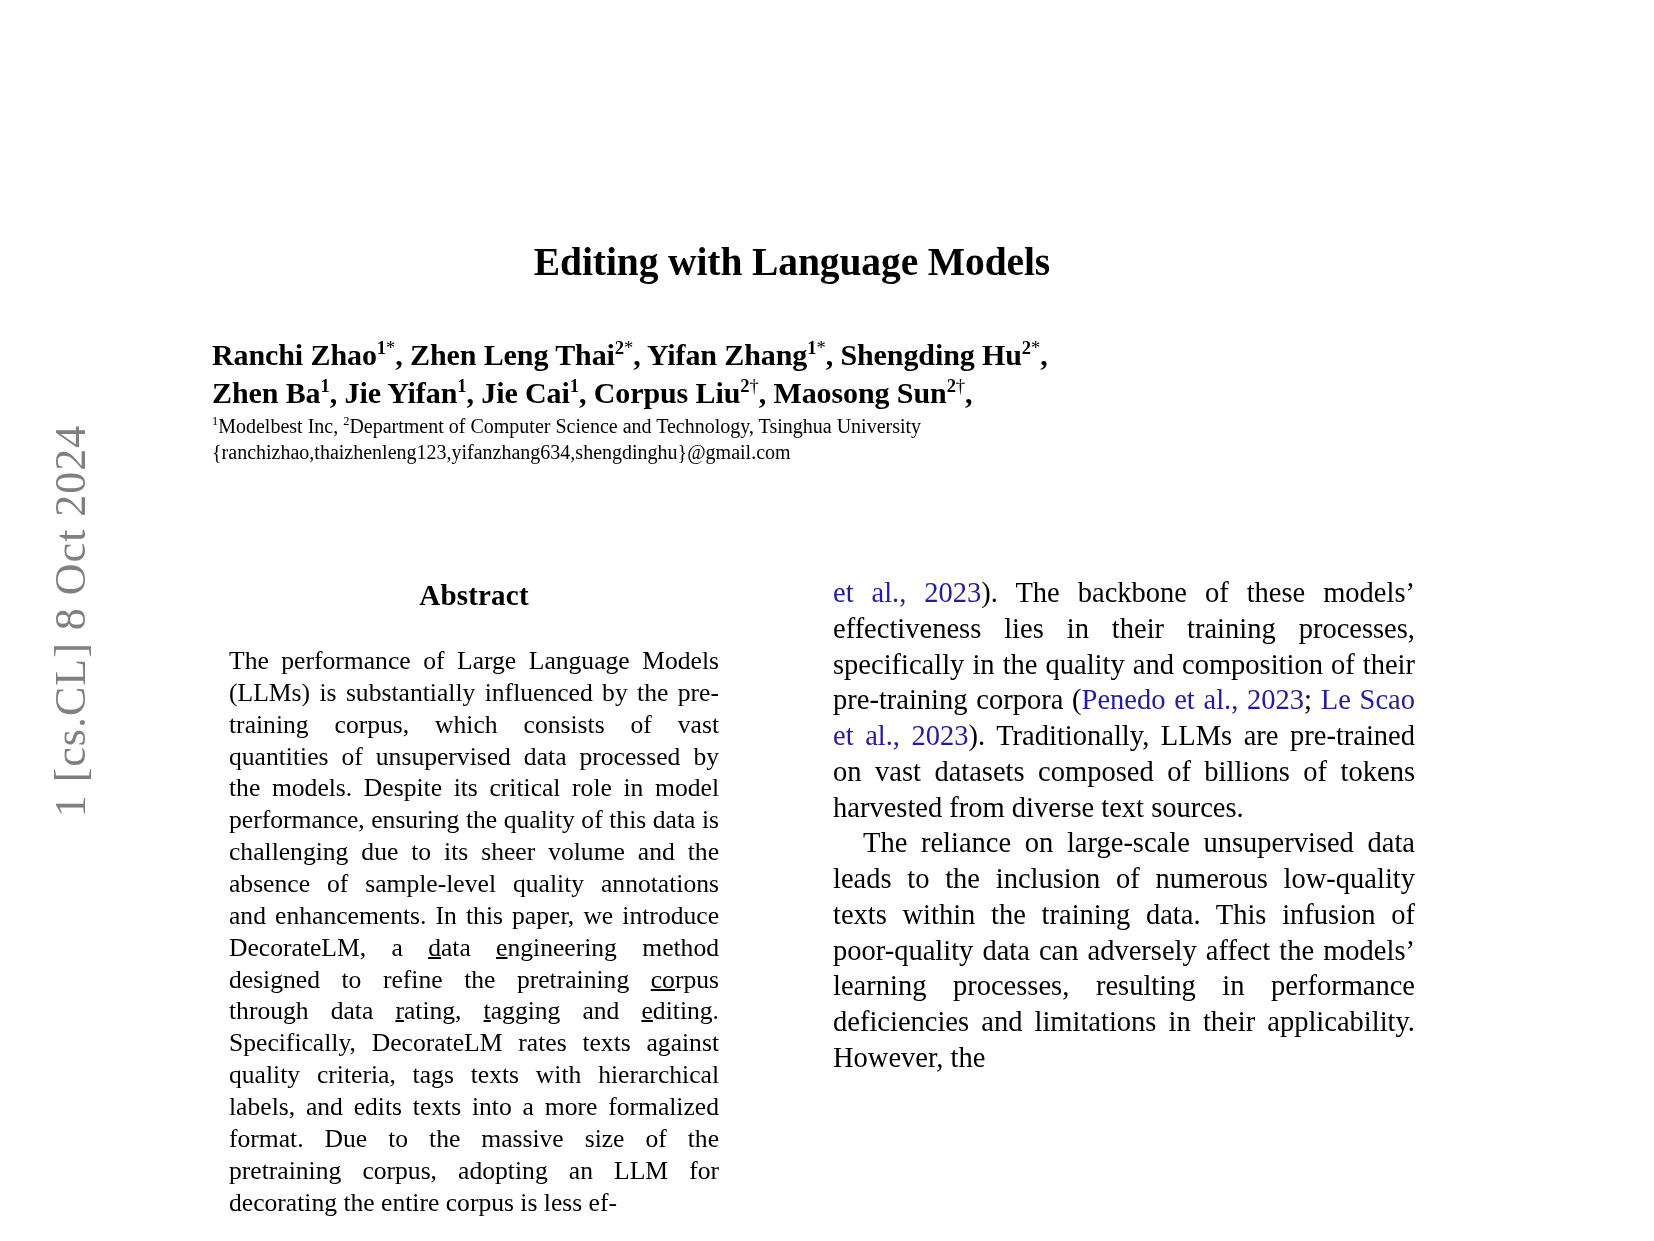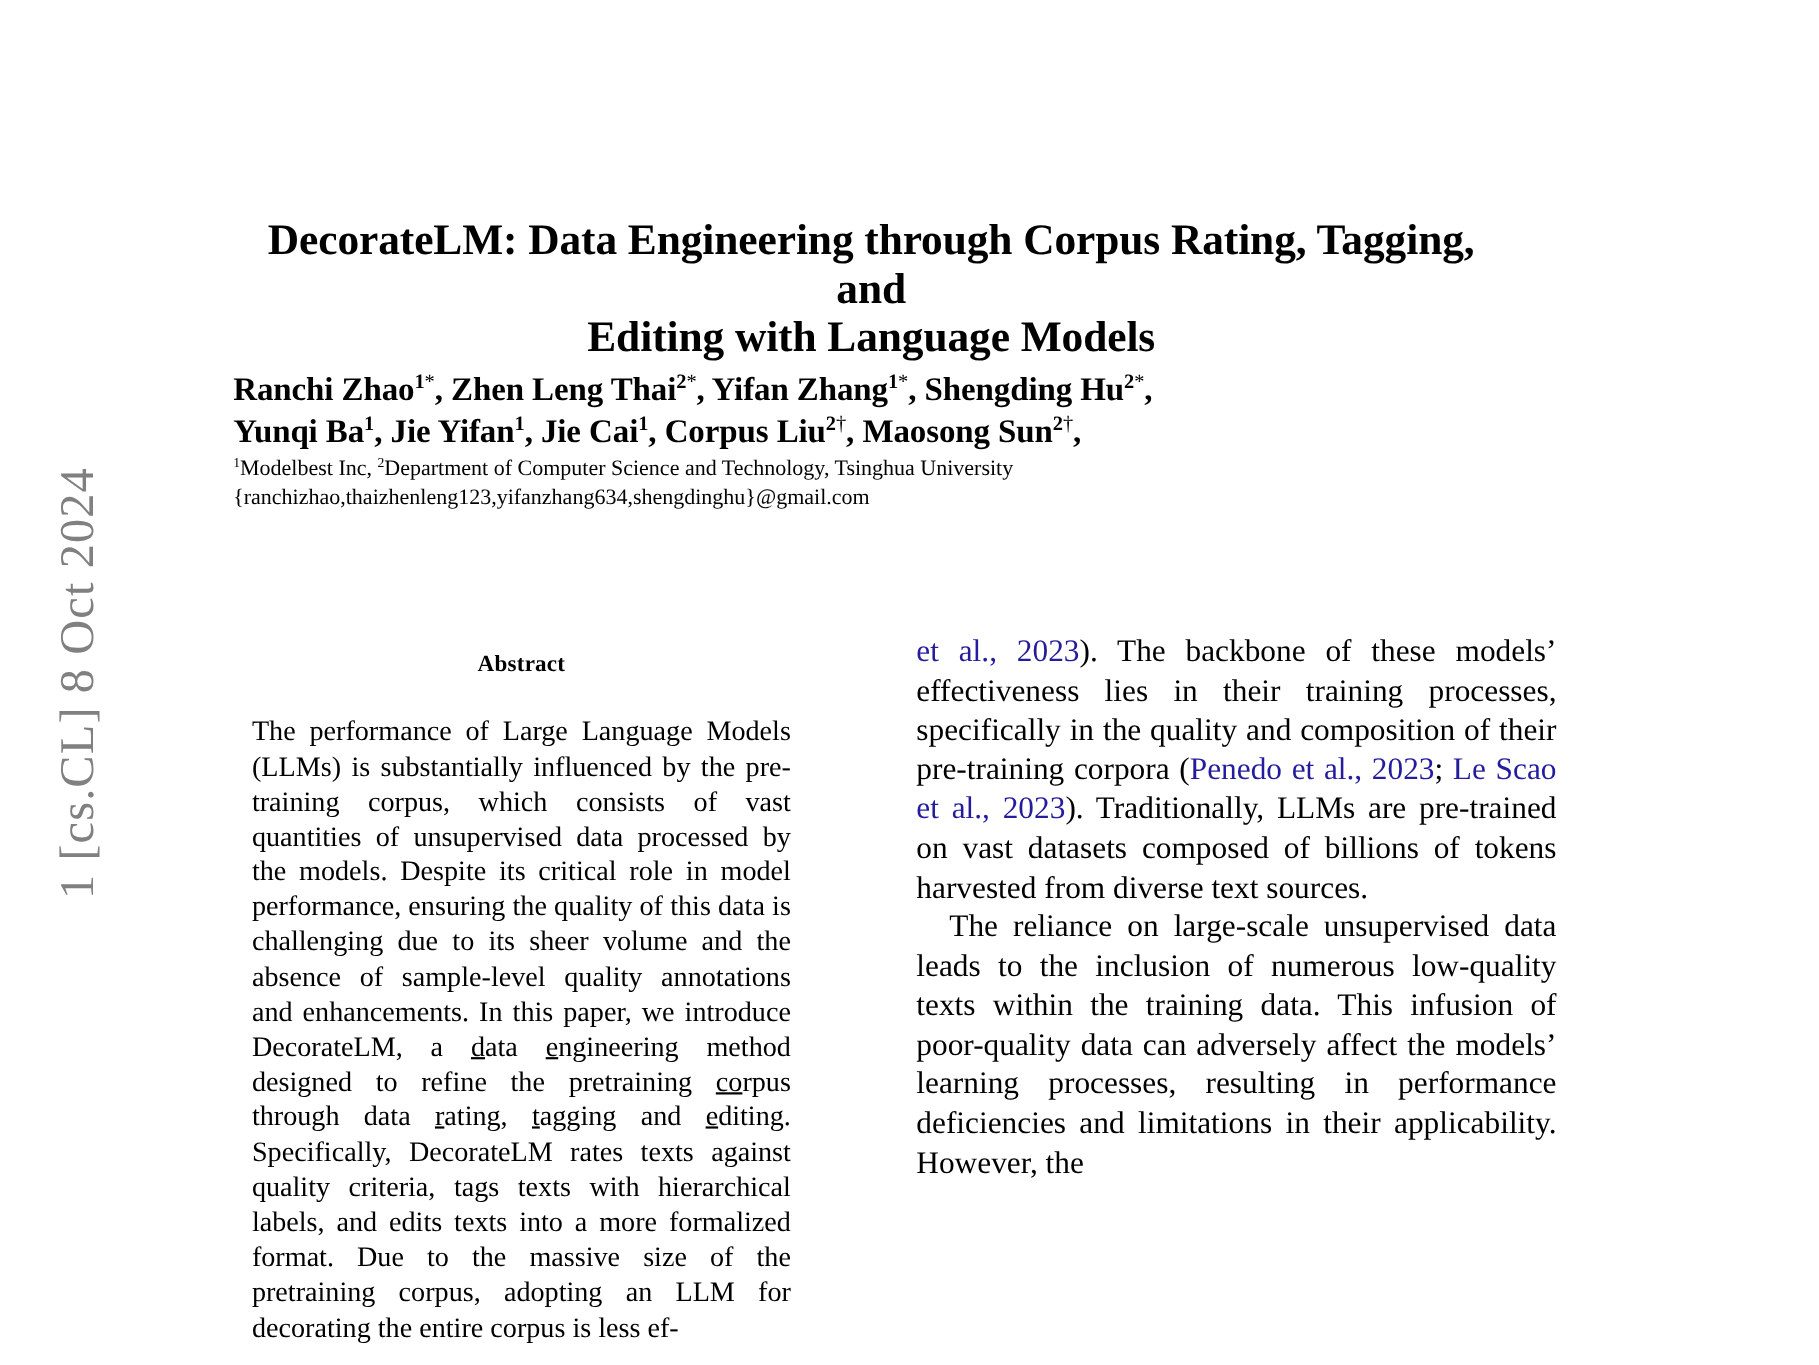--- a/index.html
+++ b/index.html
@@ -93,23 +93,23 @@
   .col-right {
     position: absolute;
     left: 805px;
     top: 575px;
     width: 582px;
     margin-left: 28px;
   }
 
   .abstract-head {
     text-align: center;
-    font-size: 21px;
+    font-size: 29px;
     font-weight: bold;
-    margin: 16px 0 33px 0;
+    margin: 4px 0 33px 0;
     letter-spacing: 0.2px;
   }
 
   .abs-body {
     font-size: 25.6px;
     line-height: 1.245;
     text-align: justify;
     text-justify: inter-word;
     margin: 0;
     hyphens: none;
@@ -131,33 +131,33 @@
 </head>
 <body>
 
 <div class="page">
 
   <div class="arxiv-stamp">
     <div class="rot">1 [cs.CL]  8 Oct 2024</div>
   </div>
 
   <div class="title">
-    <span>DecorateLM: Data Engineering through Corpus Rating, Tagging, and</span><br>
+    <br>
     <span>Editing with Language Models</span>
   </div>
 
   <div class="authors">
     <div class="aline">
       <span><span>Ranchi Zhao</span><sup><span>1</span><span class="sym">*</span></sup></span>,
       <span><span>Zhen Leng Thai</span><sup><span>2</span><span class="sym">*</span></sup></span>,
       <span><span>Yifan Zhang</span><sup><span>1</span><span class="sym">*</span></sup></span>,
       <span><span>Shengding Hu</span><sup><span>2</span><span class="sym">*</span></sup></span>,
     </div>
     <div class="aline">
-      <span><span>Yunqi Ba</span><sup><span>1</span><span class="sym"></span></sup></span>,
+      <span><span>Zhen Ba</span><sup><span>1</span><span class="sym"></span></sup></span>,
       <span><span>Jie Yifan</span><sup><span>1</span><span class="sym"></span></sup></span>,
       <span><span>Jie Cai</span><sup><span>1</span><span class="sym"></span></sup></span>,
       <span><span>Corpus Liu</span><sup><span>2</span><span class="sym">†</span></sup></span>,
       <span><span>Maosong Sun</span><sup><span>2</span><span class="sym">†</span></sup></span>,
     </div>
     <div class="affil">
       <sup>1</sup><span>Modelbest Inc, </span><sup>2</sup><span>Department of Computer Science and Technology, Tsinghua University</span>
     </div>
     <div class="affil">{ranchizhao,thaizhenleng123,yifanzhang634,shengdinghu}@gmail.com</div>
   </div>

